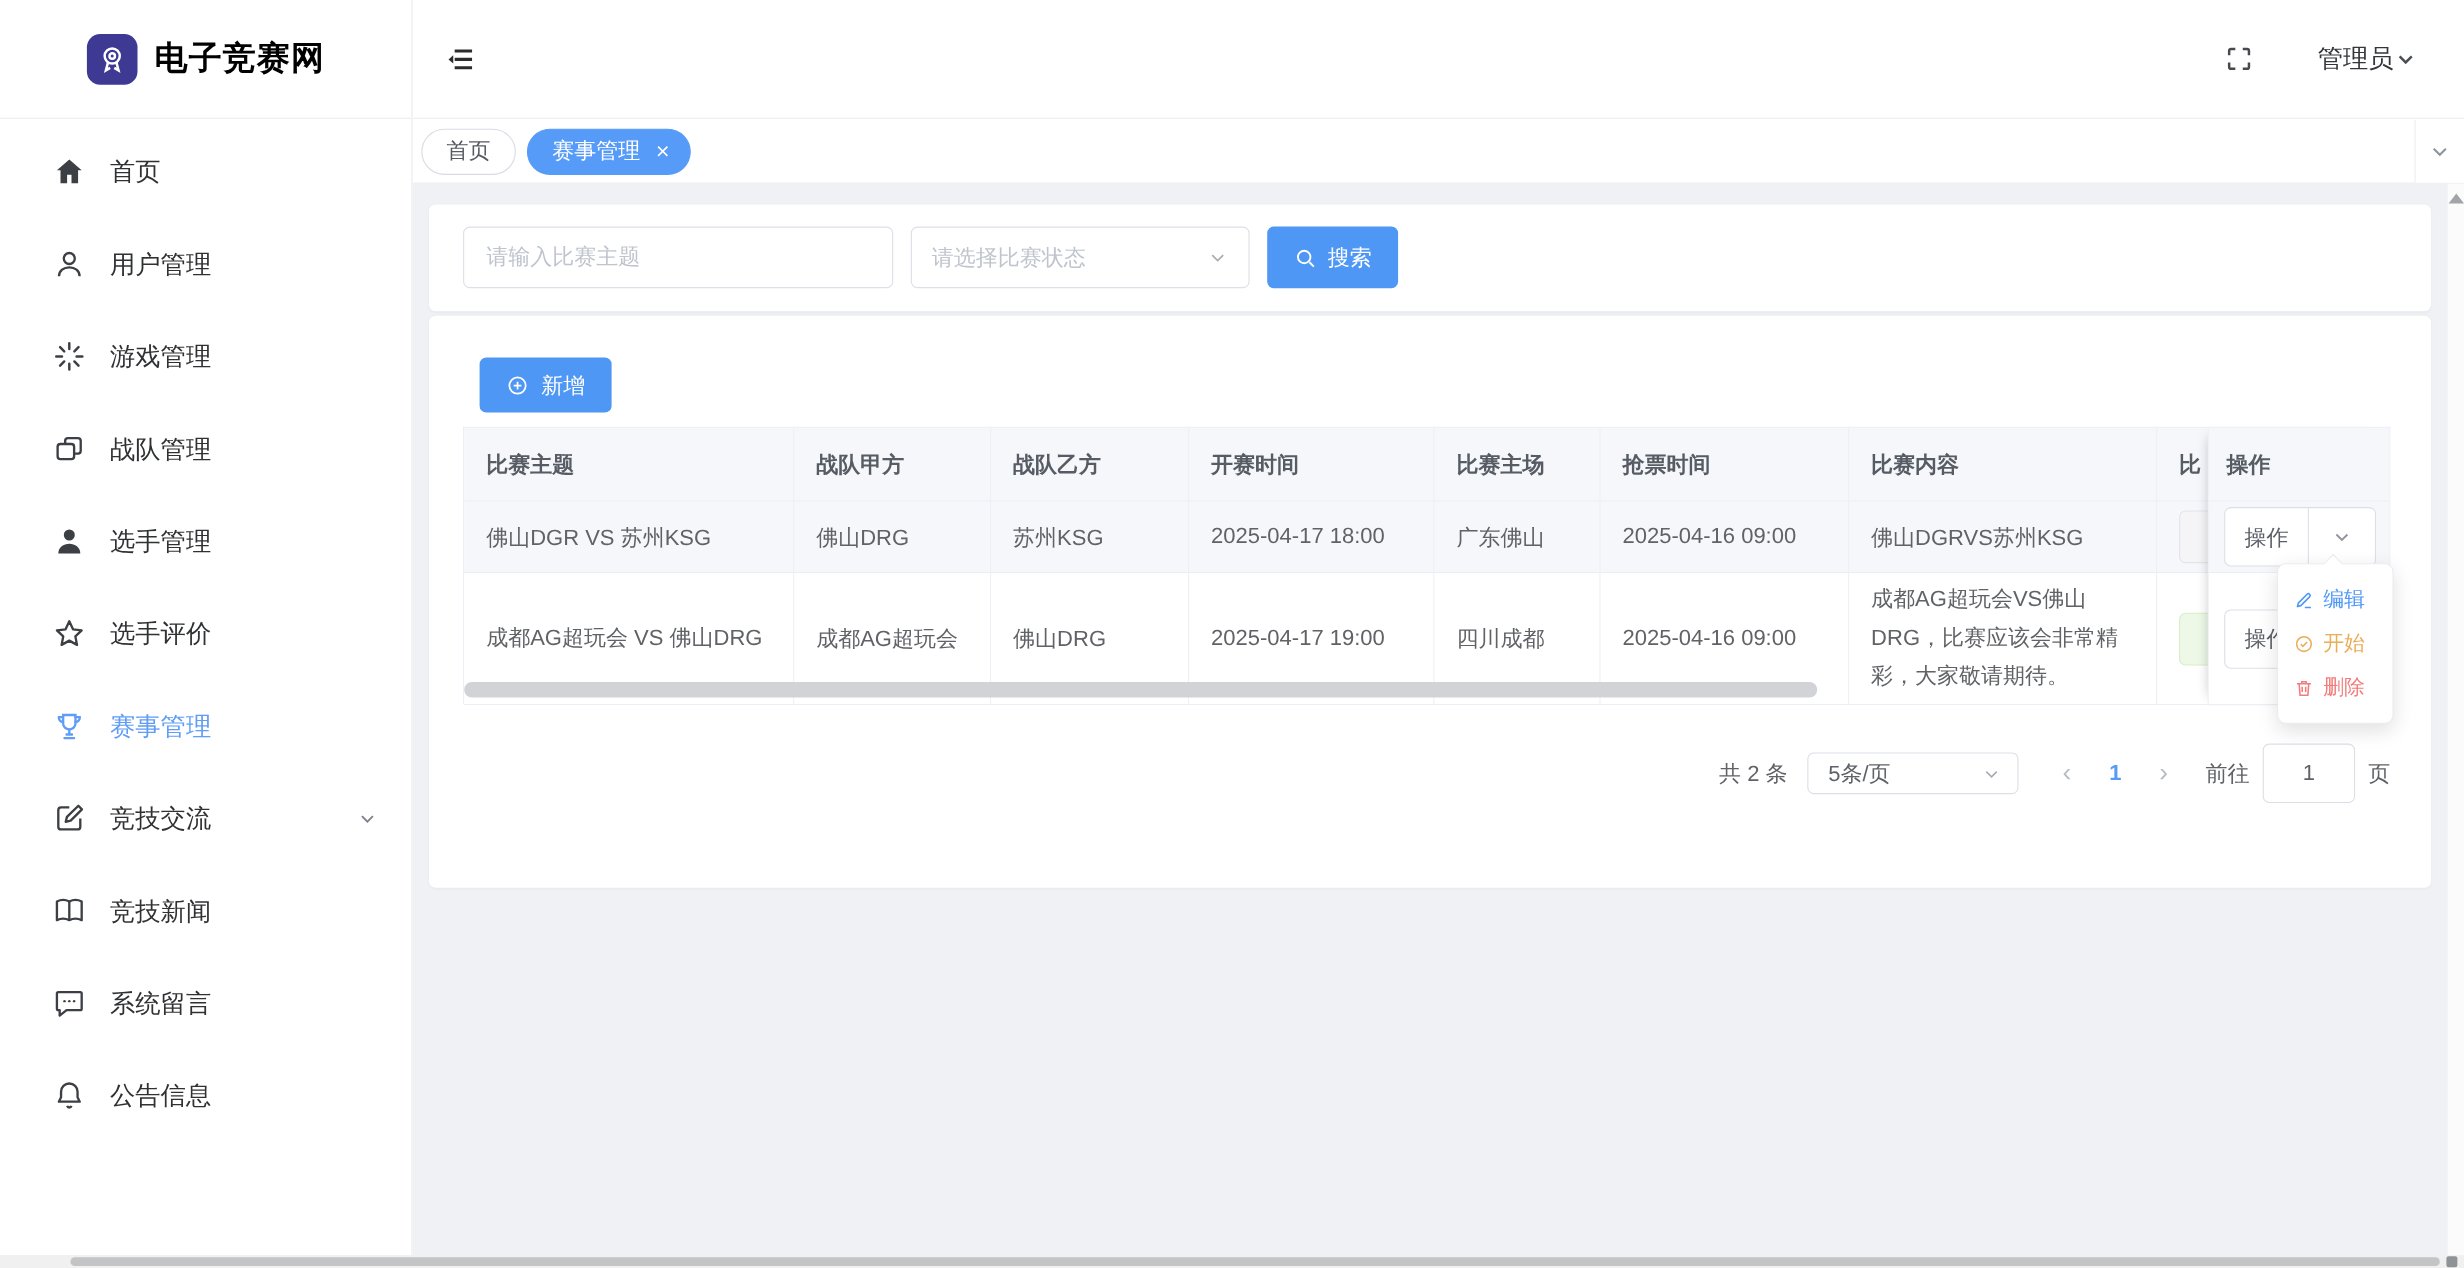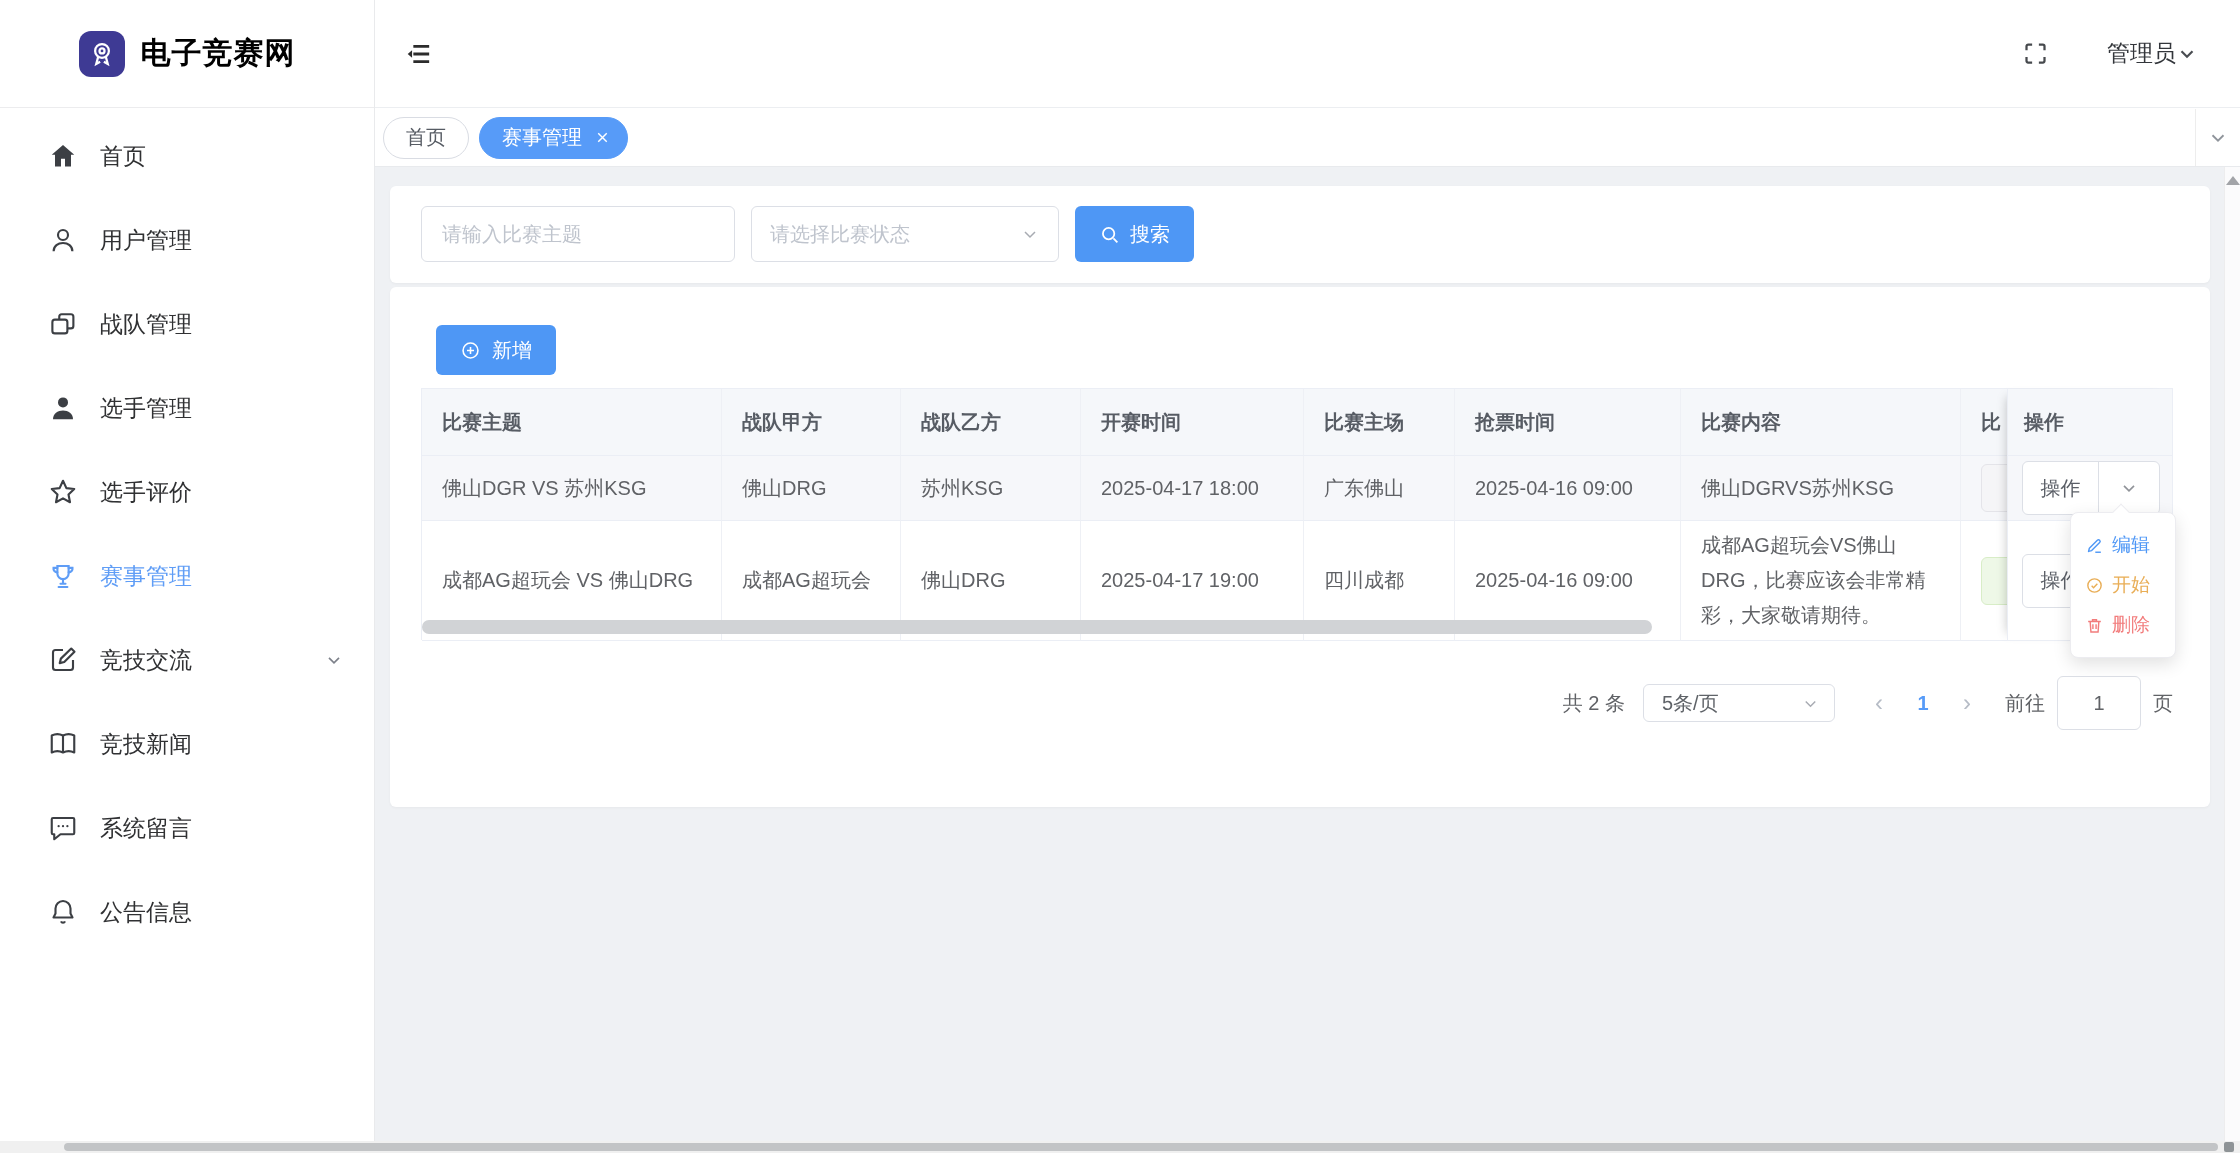--- a/index.html
+++ b/index.html
@@ -43,21 +43,21 @@
     border-left:1px solid #ededed; display:flex; align-items:center; justify-content:center;
     color:#8f949b; cursor:pointer; }
 
   
   .content { position:absolute; left:375px; top:167px; right:0; bottom:12px;
     background:#eff1f4; overflow:hidden; }
   .card { position:absolute; left:15px; width:1820px; background:#fff; border-radius:6px;
     box-shadow:0 1px 3px rgba(0,0,0,0.04); }
   .search-card { top:19px; height:97px; }
   .search-row { display:flex; align-items:center; padding:20px 0 0 31px; gap:16px; }
-  .text-input { width:314px; height:56px; border:1px solid #dcdfe6; border-radius:6px;
+  .text-input { width:391px; height:56px; border:1px solid #dcdfe6; border-radius:6px;
     padding:0 20px; font-size:20px; color:#606266; background:#fff;
     font-family:"Liberation Sans","DejaVu Sans",sans-serif; }
   .text-input::placeholder { color:#bfc4cd; }
   .fake-select { width:308px; height:56px; border:1px solid #dcdfe6; border-radius:6px;
     display:flex; align-items:center; padding:0 18px; font-size:20px; color:#bfc4cd;
     background:#fff; cursor:pointer; }
   .fake-select .sel-chev { margin-left:auto; color:#a8abb2; }
   .btn-primary { height:56px; border:none; border-radius:6px; background:#4e97f5; color:#fff;
     font-size:20px; display:flex; align-items:center; gap:10px; padding:0 24px; cursor:pointer;
     font-family:"Liberation Sans","DejaVu Sans",sans-serif; }
@@ -165,20 +165,28 @@
       <span>首页</span>
     </div>
     <div class="menu-item">
       <span class="mi-icon">
         <svg width="30" height="30" viewBox="0 0 24 24" fill="none" stroke="currentColor" stroke-width="1.7">
             <circle cx="12" cy="8" r="4"></circle>
             <path d="M4.5 21c0-4.2 3.5-6.6 7.5-6.6s7.5 2.4 7.5 6.6"></path>
           </svg>
       </span>
       <span>用户管理</span>
+    </div>
+    <div class="menu-item">
+      <span class="mi-icon">
+        <svg width="30" height="30" viewBox="0 0 24 24" fill="none" stroke="currentColor" stroke-width="1.8" stroke-linecap="round">
+          <path d="M12 2.5v4.2M12 17.3v4.2M2.5 12h4.2M17.3 12h4.2M5.3 5.3l3 3M15.7 15.7l3 3M18.7 5.3l-3 3M8.3 15.7l-3 3"></path>
+        </svg>
+      </span>
+      <span>游戏管理</span>
     </div>
     <div class="menu-item">
       <span class="mi-icon">
         <svg width="30" height="30" viewBox="0 0 24 24" fill="none" stroke="currentColor" stroke-width="1.7">
           <rect x="3.5" y="8.5" width="12" height="11" rx="2"></rect>
           <path d="M9 8.5V6.2a2 2 0 0 1 2-2h7.3a2 2 0 0 1 2 2v7.3a2 2 0 0 1-2 2h-2.8"></path>
         </svg>
       </span>
       <span>战队管理</span>
     </div>

